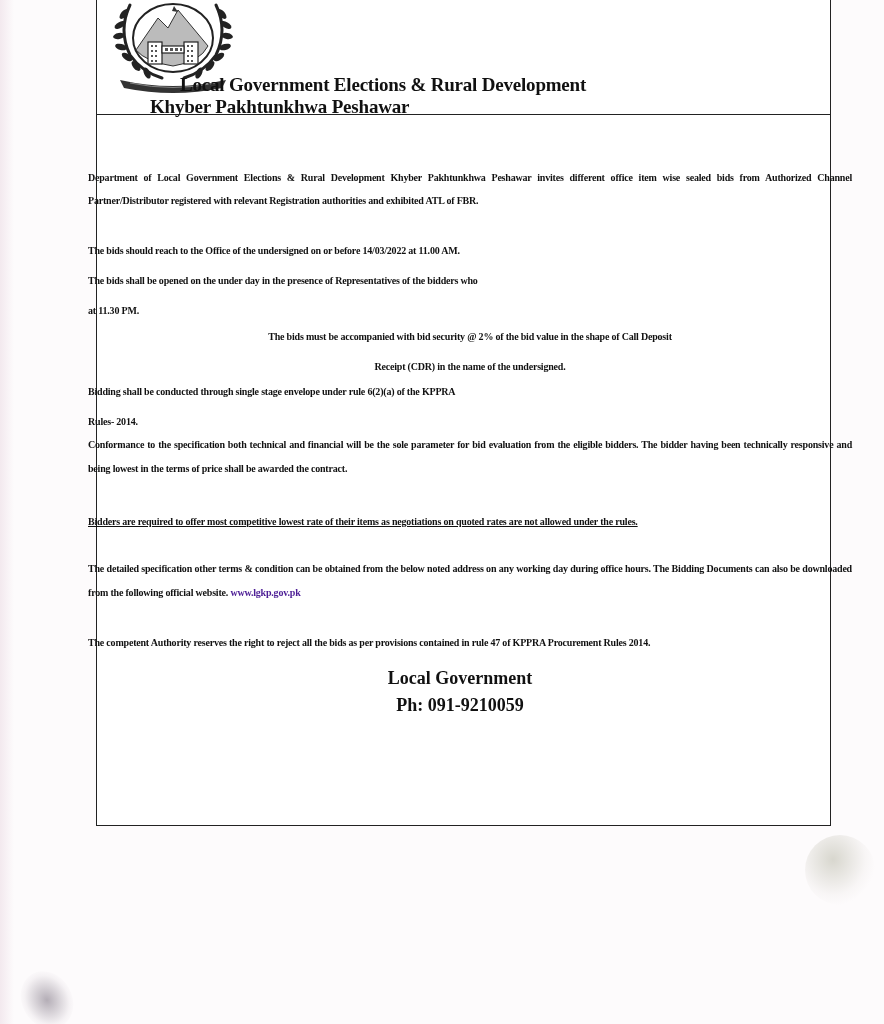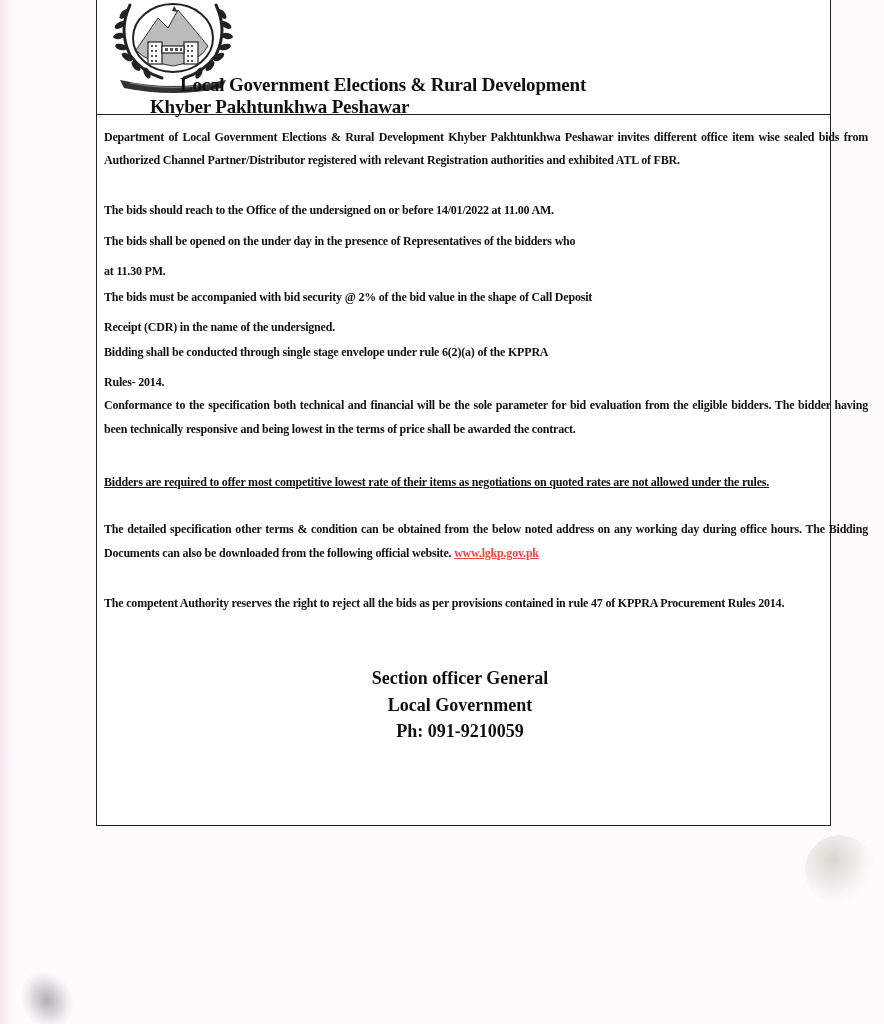--- a/index.html
+++ b/index.html
@@ -67,39 +67,39 @@
     .header-divider {
       position: absolute;
       left: 96px;
       top: 114px;
       width: 735px;
       height: 0;
       border-top: 1.6px solid #222;
     }
     .para {
       position: absolute;
-      left: 104px;
+      left: 88px;
       width: 764px;
       font-weight: bold;
-      font-size: 12px;
+      font-size: 10px;
       letter-spacing: -0.2px;
+      margin-top: 40px;
     }
     .justify { text-align: justify; text-align-last: left; }
     .p1 { top: 126px; line-height: 23px; }
     .p2 { top: 199px; line-height: 23px; }
     .p3 { top: 226px; line-height: 30px; }
-    .p4 { top: 282px; line-height: 30px; }
+    .p4 { top: 282px; line-height: 30px; text-align: center; }
     .p5 { top: 337px; line-height: 30px; }
     .p6 { top: 393px; line-height: 24px; }
     .p7 { top: 466px; line-height: 32px; text-decoration: underline; }
     .p8 { top: 517px; line-height: 24px; }
     .p9 { top: 591px; line-height: 24px; }
     .link {
-      text-decoration: underline;
-      color: #ef4444;
+      color: #4c1d95;
       cursor: pointer;
     }
     .signature {
       position: absolute;
       left: 160px;
       width: 600px;
       top: 665px;
       text-align: center;
       font-weight: bold;
       font-size: 18px;
@@ -172,21 +172,21 @@
 
   <path d="M20 80 Q73 92 126 80 L122 88 Q73 98 24 88 Z" fill="#333"></path>
   <path d="M30 83 Q73 92 116 83" stroke="#999" stroke-width="0.8" fill="none"></path>
 </svg>
 
 <div class="header-title header-line1">Local Government Elections &amp; Rural Development</div>
 <div class="header-title header-line2">Khyber Pakhtunkhwa Peshawar</div>
 <div class="header-divider"></div>
 
 <div class="para p1 justify">Department of Local Government Elections &amp; Rural Development Khyber Pakhtunkhwa Peshawar invites different office item wise sealed bids from Authorized Channel Partner/Distributor registered with relevant Registration authorities and exhibited ATL of FBR.</div>
-<div class="para p2">The bids should reach to the Office of the undersigned on or before 14/01/2022 at 11.00 AM.</div>
+<div class="para p2">The bids should reach to the Office of the undersigned on or before 14/03/2022 at 11.00 AM.</div>
 <div class="para p3">
   <div>The bids shall be opened on the under day in the presence of Representatives of the bidders who</div>
   <div>at 11.30 PM.</div>
 </div>
 <div class="para p4">
   <div>The bids must be accompanied with bid security @ 2% of the bid value in the shape of Call Deposit</div>
   <div>Receipt (CDR) in the name of the undersigned.</div>
 </div>
 <div class="para p5">
   <div>Bidding shall be conducted through single stage envelope under rule 6(2)(a) of the KPPRA</div>
@@ -194,16 +194,15 @@
 </div>
 <div class="para p6 justify">Conformance to the specification both technical and financial will be the sole parameter for bid evaluation from the eligible bidders. The bidder having been technically responsive and being lowest in the terms of price shall be awarded the contract.</div>
 <div class="para p7 justify">Bidders are required to offer most competitive lowest rate of their items as negotiations on quoted rates are not allowed under the rules.</div>
 <div class="para p8 justify">
   <span>The detailed specification other terms &amp; condition can be obtained from the below noted address on any working day during office hours. The Bidding Documents can also be downloaded from the following official website.</span>
   <a class="link">www.lgkp.gov.pk</a>
 </div>
 <div class="para p9 justify">The competent Authority reserves the right to reject all the bids as per provisions contained in rule 47 of KPPRA Procurement Rules 2014.</div>
 
 <div class="signature">
-  <div>Section officer General</div>
   <div>Local Government</div>
   <div>Ph: 091-9210059</div>
 </div>
 
 </body></html>

